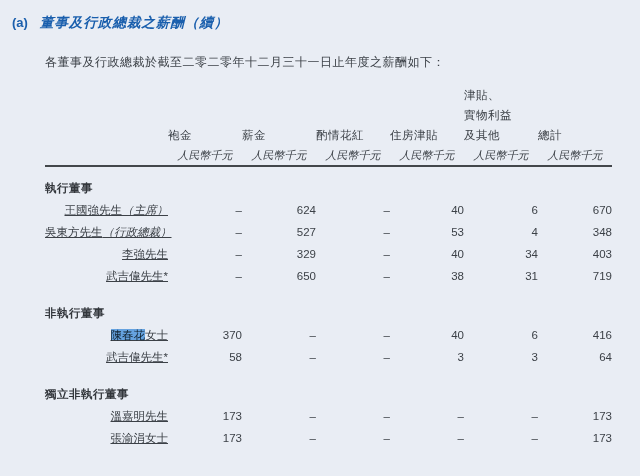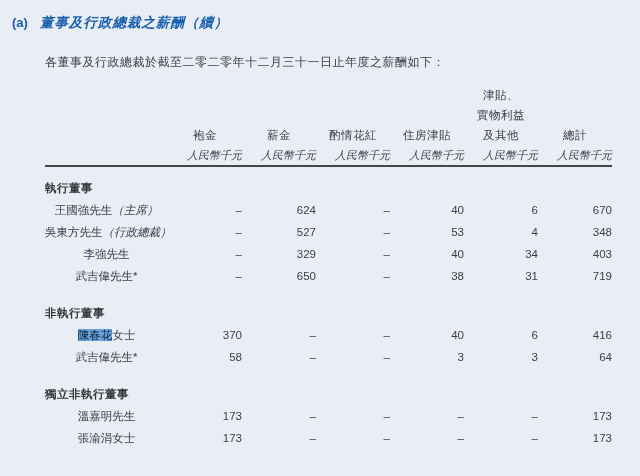--- a/index.html
+++ b/index.html
@@ -33,25 +33,25 @@
   .subtitle {
     margin: 22px 0 9px 33px; font-size: 12px; letter-spacing: 0.5px;
   }
 
   .table-wrap { margin: 14px 0 0 33px; }
   table { width: 567px; border-collapse: collapse; table-layout: fixed; font-size: 11.5px; }
   col.c-name { width: 123px; }
   col.c-num { width: 74px; }
 
   thead th { vertical-align: bottom; padding: 0; font-weight: normal; }
-  .col-label { text-align: center; line-height: 20px; letter-spacing: 0.5px; white-space: nowrap; }
-  .col-unit  { text-align: right; line-height: 20px; font-style: italic; font-size: 11px; white-space: nowrap; }
+  .col-label { text-align: left; line-height: 20px; letter-spacing: 0.5px; white-space: nowrap; }
+  .col-unit  { line-height: 20px; font-style: italic; font-size: 11px; white-space: nowrap; }
 
   td { padding: 0; height: 22px; vertical-align: middle; }
-  td.name { text-align: center; white-space: nowrap; overflow: visible; }
+  td.name { text-align: right; white-space: nowrap; overflow: visible; text-decoration: underline; }
   td.num  { text-align: right; }
   tr.section-hdr td { font-weight: bold; color: #33373c; letter-spacing: 0.5px; margin-top: 22px; }
   .italic { font-style: italic; }
   .highlight { background: var(--highlight_bg); color: var(--highlight_text); }
 
   tr.rule-thick td { height: 0; padding: 0; border-top: 2.5px solid var(--rule_dark); }
   tr.spacer-sm td { height: 10px; }
   tr.spacer-md td { height: 15px; }
   tr.spacer-xs td { height: 5px; }
 </style>

